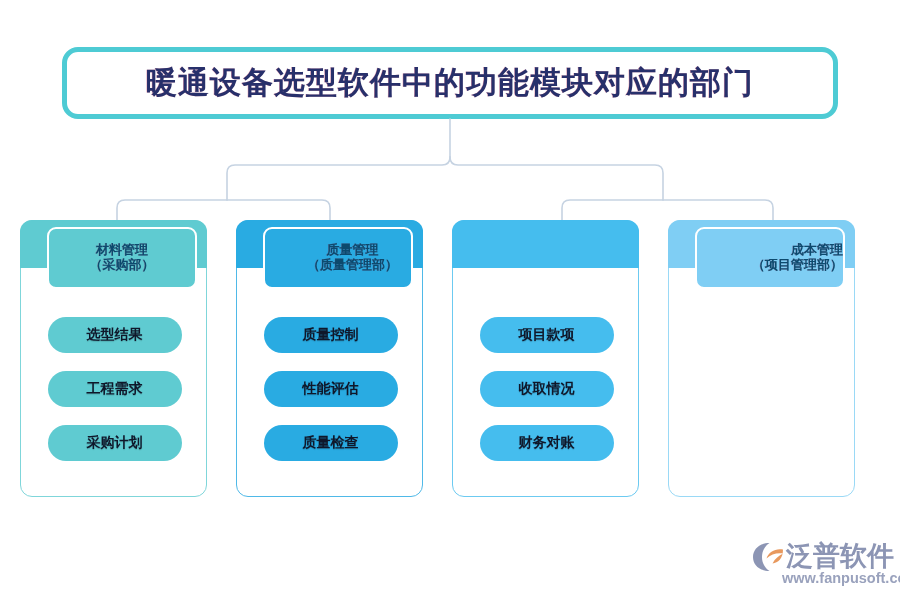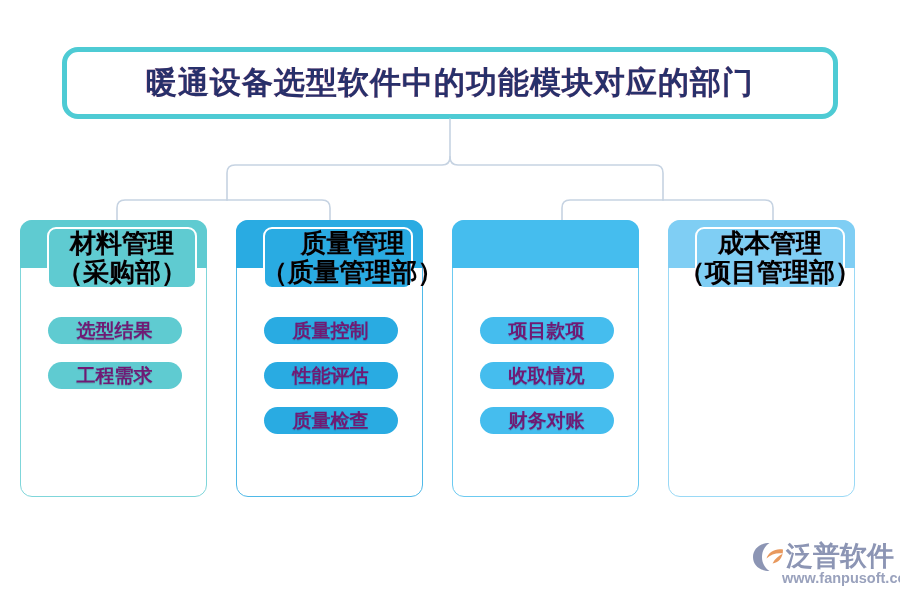--- a/index.html
+++ b/index.html
@@ -89,47 +89,47 @@
     box-sizing: border-box;
     border: 2.4px solid #ffffff;
     border-radius: 9px;
     display: flex;
     flex-direction: column;
     align-items: center;
     justify-content: center;
     line-height: 1.12;
   }
   .col-head-box span {
-    font-size: 26px;
-    font-weight: bold;
-    color: #000000;
+    font-size: 13px;
+    font-weight: bold;
+    color: #0c4a6e;
     white-space: nowrap;
     text-shadow: -0.5px 0 rgba(180,60,100,0.35);
   }
 
   .pill-stack {
     position: absolute;
     left: 0;
     top: 96px;
     width: 187px;
     display: flex;
     flex-direction: column;
     align-items: center;
     gap: 18px;
   }
   .pill {
     width: 134px;
-    height: 27px;
+    height: 36px;
     border-radius: 18px;
     display: flex;
     align-items: center;
     justify-content: center;
-    font-size: 19px;
-    font-weight: bold;
-    color: #701a75;
+    font-size: 14px;
+    font-weight: bold;
+    color: #0f172a;
     white-space: nowrap;
     text-shadow: 0 1px 1px rgba(0,0,0,0.16);
   }
 
   
   #logo {
     position: absolute;
     left: 752px;
     top: 538px;
     width: 136px;
@@ -190,20 +190,21 @@
 
   <div class="column col-1" style="border-color: rgb(127, 214, 218);">
     <div class="col-head-band" style="background: rgb(95, 203, 209);"></div>
     <div class="col-head-box" style="background: rgb(95, 203, 209);">
       <span>材料管理</span>
       <span>（采购部）</span>
     </div>
     <div class="pill-stack">
       <div class="pill" style="background: rgb(95, 203, 209);">选型结果</div>
       <div class="pill" style="background: rgb(95, 203, 209);">工程需求</div>
+      <div class="pill" style="background: rgb(95, 203, 209);">采购计划</div>
     </div>
   </div>
 
   <div class="column col-2" style="border-color: rgb(79, 185, 232);">
     <div class="col-head-band" style="background: rgb(41, 171, 226);"></div>
     <div class="col-head-box" style="background: rgb(41, 171, 226); padding-left: 29px;">
       <span>质量管理</span>
       <span>（质量管理部）</span>
     </div>
     <div class="pill-stack">
@@ -217,21 +218,21 @@
     <div class="col-head-band" style="background: rgb(69, 189, 238);"></div>
     <div class="pill-stack">
       <div class="pill" style="background: rgb(69, 189, 238);">项目款项</div>
       <div class="pill" style="background: rgb(69, 189, 238);">收取情况</div>
       <div class="pill" style="background: rgb(69, 189, 238);">财务对账</div>
     </div>
   </div>
 
   <div class="column col-4" style="border-color: rgb(154, 217, 246);">
     <div class="col-head-band" style="background: rgb(127, 206, 244);"></div>
-    <div class="col-head-box" style="background: rgb(127, 206, 244);">
+    <div class="col-head-box" style="background: rgb(127, 206, 244); align-items: flex-end;">
       <span>成本管理</span>
       <span>（项目管理部）</span>
     </div>
   </div>
 
   <div id="logo">
     <svg id="logo-mark" viewBox="0 0 34 30" xmlns="http://www.w3.org/2000/svg">
       <path d="M17.5,1 C7,1 1,7.5 1,15 C1,22.5 7,29 17.5,29 C12.5,25.5 10,20.8 10,15 C10,9.2 12.5,4.5 17.5,1 Z" fill="#8C95B4"></path>
       <path d="M31,7.5 C24,6 16.5,9.5 14.5,16.5 C19,12 25.5,10.5 31,11.5 C27,13.5 23,16.5 20.5,21.5 C26,21 31,16.5 31,7.5 Z" fill="#E8995E"></path>
     </svg>

